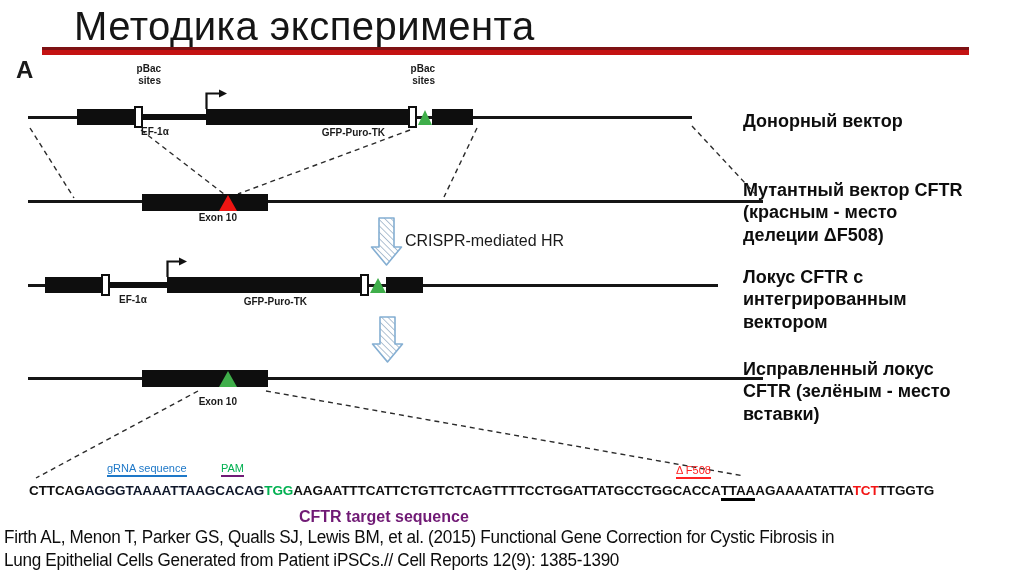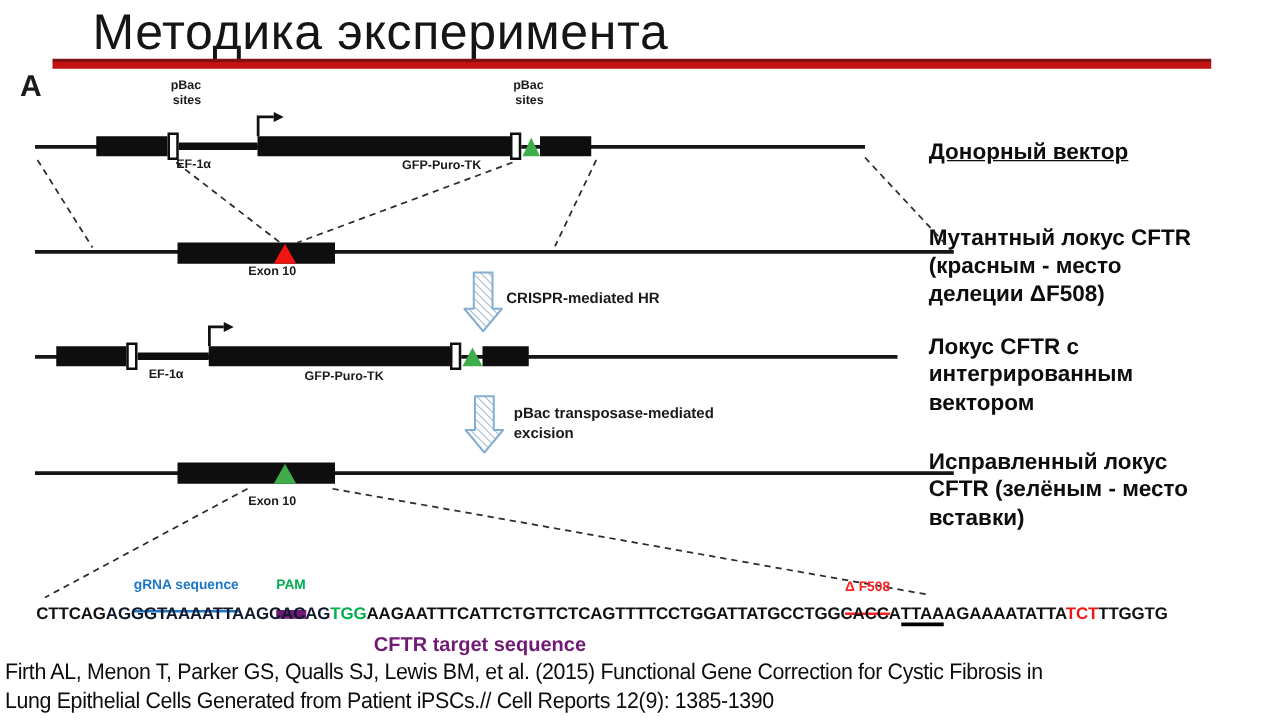--- a/index.html
+++ b/index.html
@@ -46,40 +46,40 @@
   .center{text-align:right;}
   .pre{white-space:pre-line;}
   .pbac-l{left:117px;top:63px;width:44px;}
   .pbac-r{left:391px;top:63px;width:44px;}
   .ef1a-1{left:141px;top:126px;}
   .gfp-1{left:305px;top:127px;width:80px;}
   .exon-2{left:167px;top:212px;width:70px;}
   .ef1a-3{left:119px;top:294px;}
   .gfp-3{left:227px;top:296px;width:80px;}
   .exon-4{left:167px;top:396px;width:70px;}
-  .arrow-lbl{font-size:12px;font-weight:700;color:#1a1a1a;line-height:1.3;z-index:6;}
+  .arrow-lbl{font-size:16px;font-weight:400;color:#1a1a1a;line-height:1.3;z-index:6;}
   .crispr-lbl{left:405px;top:231px;}
   .excision-lbl{left:411px;top:323px;}
 
   
-  .seq-lab{font-size:11px;font-weight:700;z-index:6;padding-bottom:14px;}
+  .seq-lab{font-size:11px;font-weight:400;z-index:6;padding-bottom:1px;}
   .grna{left:107px;top:462px;color:#1e78c8;border-bottom:2px solid #1e78c8;}
-  .pam{left:221px;top:462px;color:#00b050;border-bottom:7px solid #701a75;}
+  .pam{left:221px;top:462px;color:#00b050;border-bottom:2px solid #701a75;}
   .f508{left:676px;top:464px;color:#f22;border-bottom:2px solid #f22;text-align:right;}
   .seq{left:29px;top:483px;font-size:13.5px;font-weight:700;letter-spacing:-.1px;
        white-space:nowrap;color:#101010;z-index:6;}
   .sq-blue{color:#0f172a;}
   .sq-green{color:#00b050;}
   .sq-red{color:#f21414;}
   .sq-ul{display:inline-block;border-bottom:3px solid #000;padding-bottom:0px;line-height:1.05;}
   .cftr-cap{left:299px;top:508px;font-size:16px;font-weight:700;color:#701a75;z-index:6;}
 
   
   .ann{left:743px;width:268px;font-size:18px;font-weight:700;line-height:1.24;color:#0d0d0d;white-space:pre-line;}
-  .ann1{top:110px;text-decoration:underline;}
+  .ann1{top:110px;}
   .ann2{top:179px;}
   .ann3{top:266px;}
   .ann4{top:358px;}
 
   
   .citation{left:4px;top:526px;width:1016px;font-size:18px;font-weight:400;color:#0d0d0d;
             line-height:1.25;white-space:pre-line;letter-spacing:-.3px;
             transform:scaleX(.95);transform-origin:left top;}
 
   .overlay{left:0;top:0;width:1024px;height:576px;z-index:2;pointer-events:none;}
@@ -145,38 +145,36 @@
   <div class="abs hline line3"></div>
   <div class="abs bar r3b1"></div>
   <div class="abs marker r3m1"></div>
   <div class="abs r3mid"></div>
   <div class="abs bar r3b2"></div>
   <div class="abs marker r3m2"></div>
   <div class="abs tri tri-green-r3"></div>
   <div class="abs bar r3b3"></div>
   <div class="abs dlab ef1a-3">EF-1α</div>
   <div class="abs dlab center gfp-3">GFP-Puro-TK</div>
-  <div class="abs arrow-lbl pre excision-lbl">pBac transposase-mediated
-excision</div>
 
   <div class="abs hline line4"></div>
   <div class="abs bar r4bar"></div>
   <div class="abs tri tri-green-r4"></div>
   <div class="abs dlab center exon-4">Exon 10</div>
 
   <div class="abs seq-lab grna">gRNA sequence</div>
   <div class="abs seq-lab pam">PAM</div>
   <div class="abs seq-lab f508">Δ F508</div>
   <div class="abs seq">
     <span>CTTCAG</span><span class="sq-blue">AGGGTAAAATTAAGCACAG</span><span class="sq-green">TGG</span><span>AAGAATTTCATTCTGTTCTCAGTTTTCCTGGATTATGCCTGGCACCA</span><span class="sq-ul">TTAA</span><span>AGAAAATATTA</span><span class="sq-red">TCT</span><span>TTGGTG</span>
   </div>
   <div class="abs cftr-cap">CFTR target sequence</div>
 
   <div class="abs ann ann1">Донорный вектор</div>
-  <div class="abs ann ann2">Мутантный локус CFTR
+  <div class="abs ann ann2">Мутантный вектор CFTR
 (красным - место
 делеции ΔF508)</div>
   <div class="abs ann ann3">Локус CFTR с
 интегрированным
 вектором</div>
   <div class="abs ann ann4">Исправленный локус
 CFTR (зелёным - место
 вставки)</div>
 
   <div class="abs citation">Firth AL, Menon T, Parker GS, Qualls SJ, Lewis BM, et al. (2015) Functional Gene Correction for Cystic Fibrosis in

